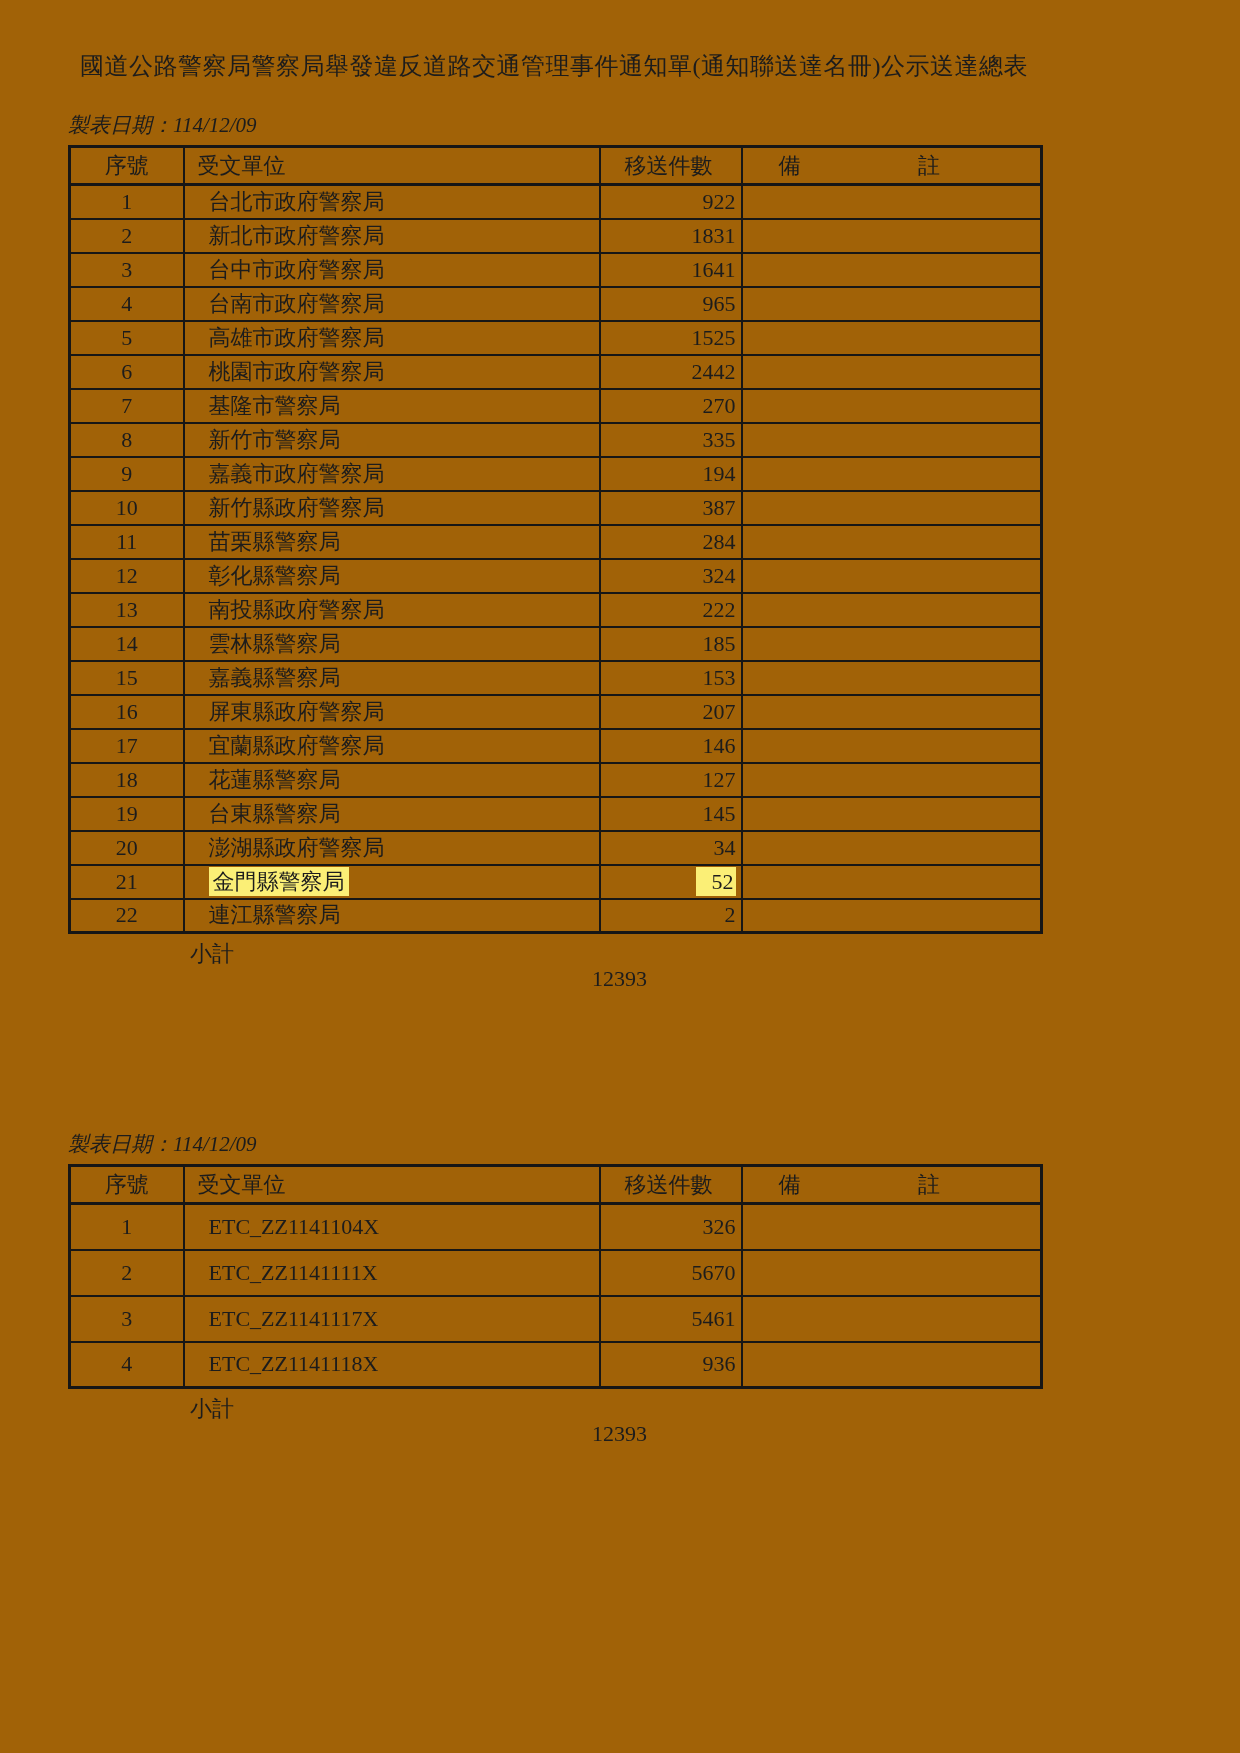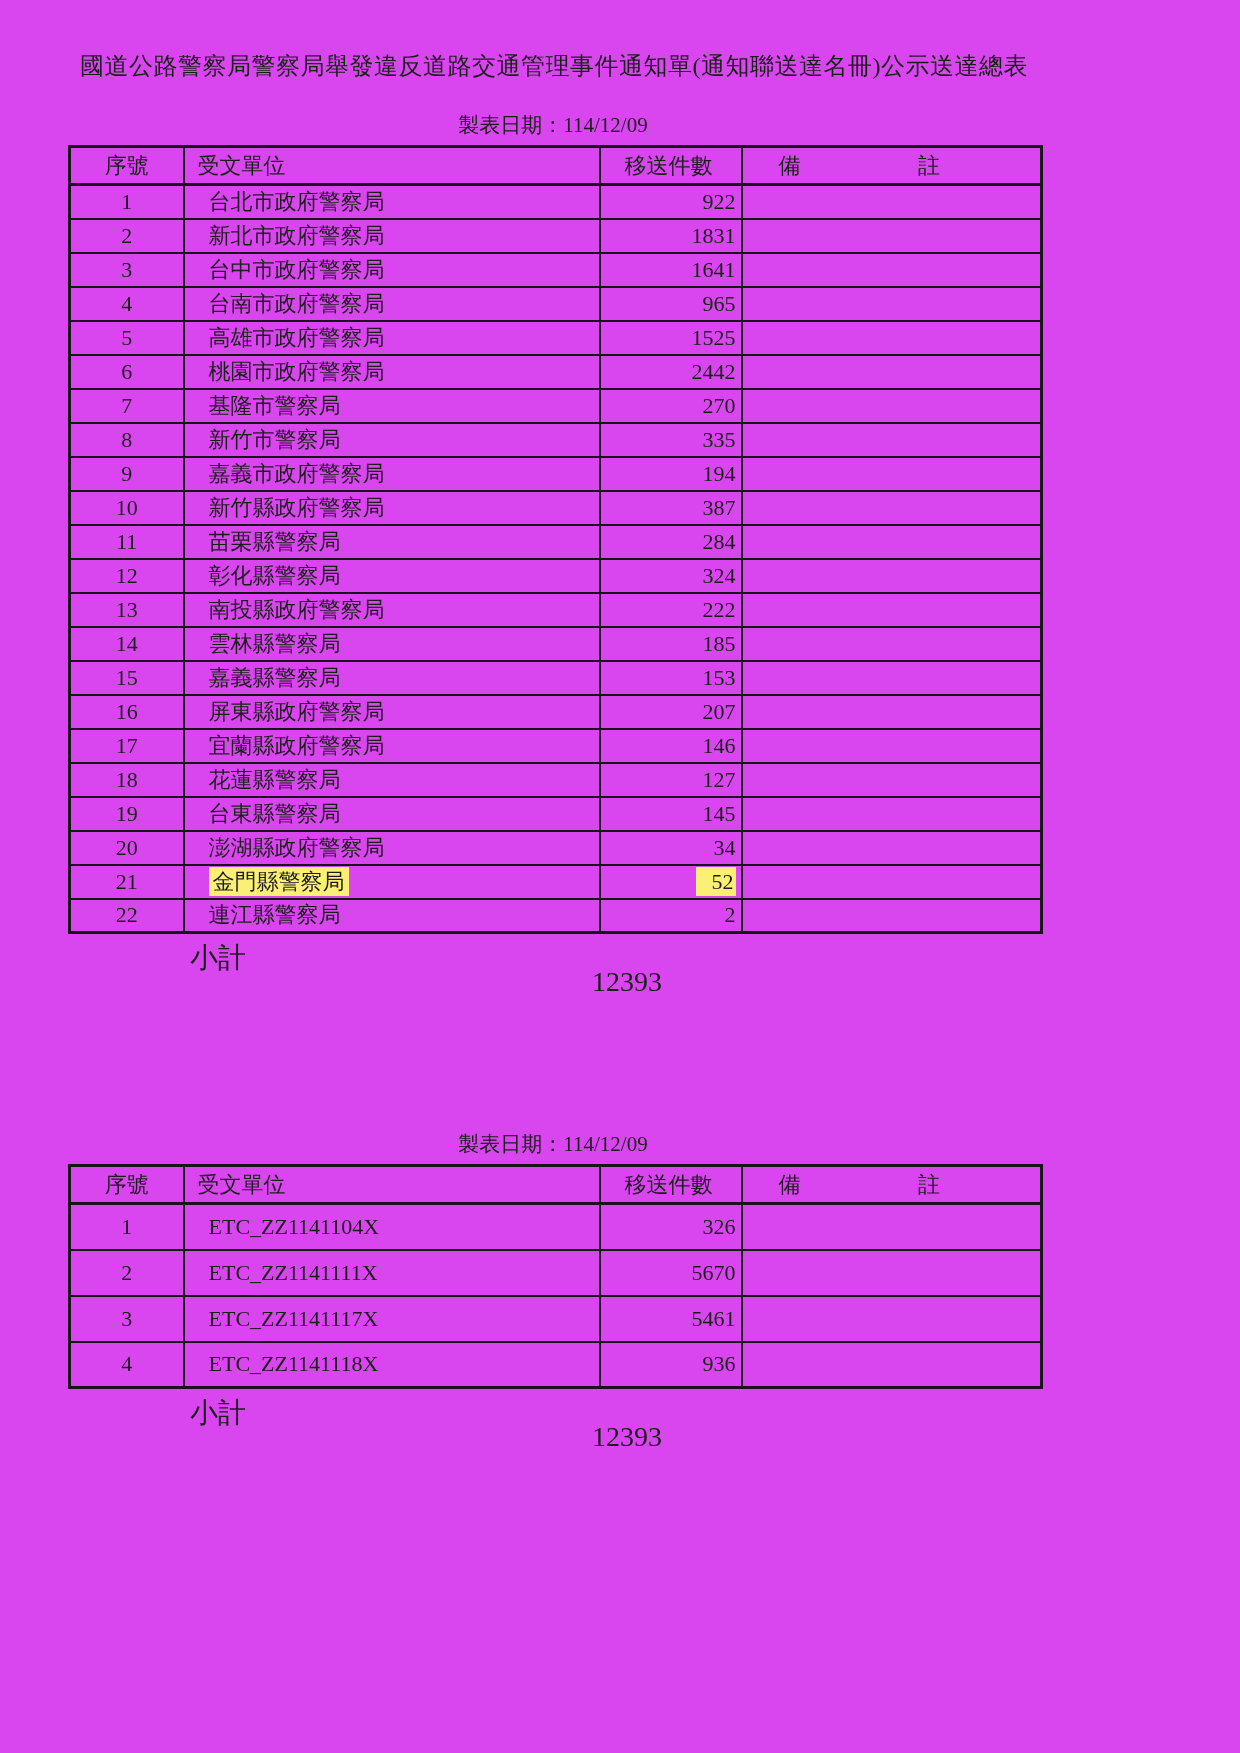--- a/index.html
+++ b/index.html
@@ -7,41 +7,42 @@
   body {
     font-family: "Liberation Serif", "DejaVu Serif", serif;
     color: #1c1c1c;
     width: 1240px;
     height: 1753px;
     overflow: hidden;
   }
   .page {
     width: 1240px;
     height: 1753px;
-    background: #d946ef;
+    background: #a16207;
     position: relative;
   }
   .content {
     width: 972px;
     margin-left: 68px;
   }
   .title {
     padding-top: 50px;
     text-align: center;
     font-size: 24px;
     font-weight: 500;
     letter-spacing: 0.5px;
     white-space: nowrap;
   }
   .date-line {
-    text-align: center;
+    text-align: left;
     font-size: 21px;
     margin-top: 29px;
     margin-bottom: 6px;
     padding-right: 2px;
+    font-style: italic;
   }
   .date-line.second {
     margin-top: 158px;
   }
   table {
     width: 100%;
     border-collapse: collapse;
     table-layout: fixed;
     border: 3px solid #161616;
   }
@@ -65,21 +66,21 @@
   th.c-remark .remark-spread { display: flex; justify-content: space-between; }
   .hl {
     background: var(--hl, #fcf178);
     padding: 2px 4px;
     margin-top: 28px;
   }
   td.c-count .hl { padding: 2px 2px 2px 16px; }
   .subtotal {
     position: relative;
     height: 38px;
-    font-size: 28px;
+    font-size: 22px;
   }
   .subtotal .lbl { position: absolute; left: 122px; top: 5px; }
   .subtotal .val {
     position: absolute; left: 524px; top: 5px;
     width: 142px; text-align: left; padding-right: 16px; margin-top: 27px;
   }
 </style>
 </head>
 <body>
 

